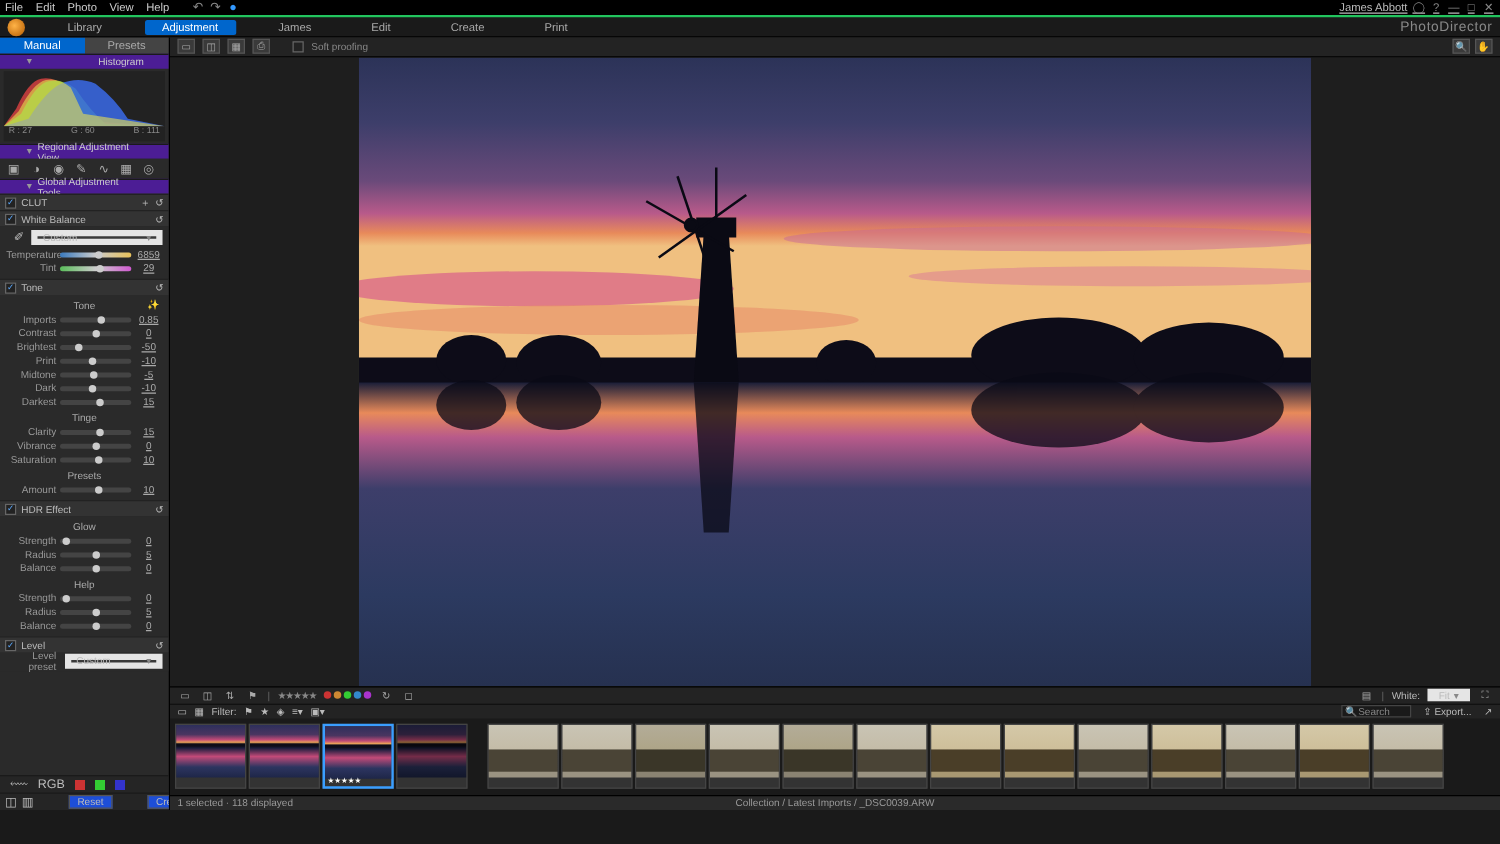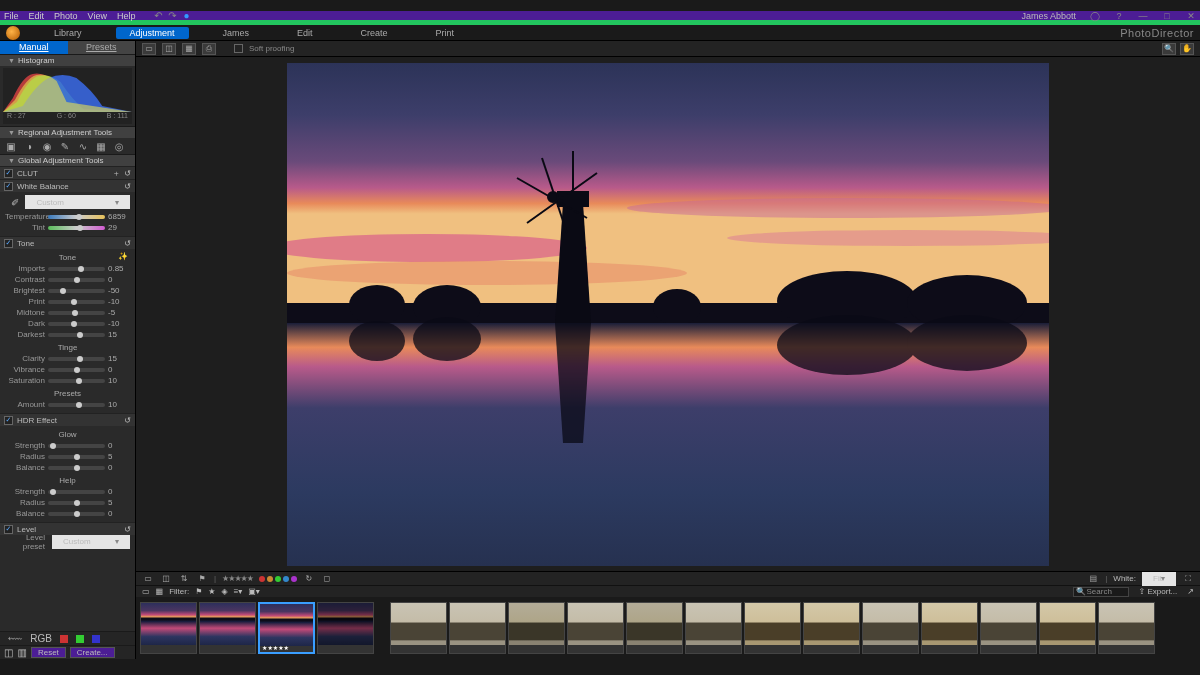--- a/index.html
+++ b/index.html
@@ -1,42 +1,42 @@
 <!DOCTYPE html>
 <html><head>
 <meta charset="utf-8">
 <style>
 * { margin: 0; padding: 0; box-sizing: border-box; font-family: "Segoe UI", Arial, sans-serif; }
 body { background: #1a1a1a; color: #bbb; font-size: 10px; width: 1200px; height: 675px; overflow: hidden; }
 
 
-.menubar { height: 14px; background: #4c1d95; display: flex; align-items: center; padding: 0 4px; gap: 10px; border-bottom: 5px solid #22c55e; margin-top: 11px; }
+.menubar { height: 14px; background: #000000; display: flex; align-items: center; padding: 0 4px; gap: 10px; border-bottom: 2px solid #22c55e; }
 .menubar .mi { color: #ccc; font-size: 9px; cursor: pointer; }
 .menubar .icons { display: flex; gap: 4px; margin-left: 8px; }
-.menubar .right { margin-left: auto; display: flex; align-items: flex-end; gap: 14px; font-size: 9px; }
+.menubar .right { margin-left: auto; display: flex; align-items: flex-end; gap: 4px; font-size: 9px; text-decoration: underline; }
 .small-icon { width: 10px; height: 10px; display: inline-flex; align-items: center; justify-content: center; color: #888; }
 
 
 .modules { height: 16px; background: #1a1a1a; display: flex; align-items: center; padding: 0 6px; gap: 20px; border-bottom: 1px solid #000; }
 .modules .logo { width: 14px; height: 14px; border-radius: 50%; background: radial-gradient(circle at 40% 40%, #ffb347, #b35a00); display: flex; align-items: center; justify-content: center; }
 .modules .tab { font-size: 9px; color: #aaa; padding: 1px 14px; cursor: pointer; }
 .modules .tab.active { background: #0066cc; color: #fff; border-radius: 2px; }
 .modules .brand { margin-left: auto; color: #888; font-size: 11px; font-weight: 300; letter-spacing: 0.5px; text-align: right; }
 
 
 .workspace { display: flex; height: 618px; }
 .left-panel { width: 136px; background: #2a2a2a; display: flex; flex-direction: column; border-right: 1px solid #000; overflow: hidden; }
 
 
 .subtabs { display: flex; height: 13px; }
-.subtabs .st { flex: 1; text-align: center; font-size: 9px; line-height: 13px; background: #444; color: #aaa; cursor: pointer; text-decoration: underline; }
+.subtabs .st { flex: 1; text-align: center; font-size: 9px; line-height: 13px; background: #444; color: #aaa; cursor: pointer; }
 .subtabs .st.active { background: #0066cc; color: #fff; }
 
 
-.section-hdr { height: 12px; background: #404040; display: flex; align-items: center; padding: 0 8px; font-size: 8px; color: #ccc; border-top: 1px solid #1a1a1a; }
+.section-hdr { height: 12px; background: #4c1d95; display: flex; align-items: center; padding: 0 20px; font-size: 8px; color: #ccc; border-top: 1px solid #1a1a1a; justify-content: space-between; }
 .section-hdr .tri { margin-right: 3px; color: #999; font-size: 7px; }
 
 
 .histogram-box { height: 56px; background: #222; position: relative; margin: 2px 3px; }
 .histogram-box svg { width: 100%; height: 44px; }
 .histo-labels { display: flex; justify-content: space-between; padding: 0 4px; font-size: 7px; color: #888; }
 
 
 .toolrow { height: 16px; display: flex; align-items: center; gap: 6px; padding: 0 5px; background: #2a2a2a; }
 .toolrow .ticon { width: 12px; height: 12px; display: flex; align-items: center; justify-content: center; color: #aaa; cursor: pointer; }
@@ -44,31 +44,31 @@
 
 .adj { background: #2a2a2a; padding: 1px 5px 3px 5px; }
 .adj-title { text-align: center; font-size: 8px; color: #aaa; padding: 3px 0 1px; position: relative; }
 .adj-title .picker { position: absolute; right: 2px; top: 2px; }
 .slider-row { display: flex; align-items: center; height: 11px; gap: 3px; }
 .slider-row .lbl { width: 40px; text-align: right; font-size: 8px; color: #999; }
 .slider-row .track { flex: 1; height: 4px; background: #444; position: relative; border-radius: 2px; }
 .slider-row .track.gradient-temp { background: linear-gradient(90deg, #3a7abd, #ccc, #e8c25a); }
 .slider-row .track.gradient-tint { background: linear-gradient(90deg, #5abd5a, #ccc, #d15ad1); }
 .slider-row .handle { width: 6px; height: 6px; background: #ccc; border-radius: 50%; position: absolute; top: -1px; transform: translateX(-50%); }
-.slider-row .val { width: 22px; text-align: left; font-size: 8px; color: #aaa; }
+.slider-row .val { width: 22px; text-align: center; font-size: 8px; color: #aaa; text-decoration: underline; }
 .checkbox-row { display: flex; align-items: center; height: 13px; padding: 0 4px; gap: 4px; background: #333; font-size: 8px; border-top: 1px solid #222; }
 .checkbox-row .cb { width: 9px; height: 9px; border: 1px solid #666; background: #222; display: flex; align-items: center; justify-content: center; }
 .checkbox-row .cb.on::after { content: "✓"; font-size: 7px; color: #5aa9ff; }
-.dropdown { height: 12px; background: #3a3a3a; border: 7px solid #e5e5e5; display: flex; align-items: center; padding: 0 4px; font-size: 8px; color: #bbb; margin: 2px 12px 2px 28px; position: relative; }
+.dropdown { height: 12px; background: #3a3a3a; border: 5px solid #e5e5e5; display: flex; align-items: center; padding: 0 4px; font-size: 8px; color: #bbb; margin: 2px 12px 2px 28px; position: relative; }
 .dropdown::after { content: "▾"; position: absolute; right: 4px; color: #888; }
 
 
 .left-bottom { margin-top: auto; background: #252525; }
 .left-bottom .btnrow { display: flex; height: 14px; align-items: center; gap: 4px; padding: 0 4px; border-top: 1px solid #1a1a1a; }
-.left-bottom .btn { background: #4c1d95; border: 1px solid #555; padding: 0 6px; font-size: 8px; color: #bbb; height: 11px; line-height: 10px; cursor: pointer; }
+.left-bottom .btn { background: #1d4ed8; border: 1px solid #555; padding: 0 6px; font-size: 8px; color: #bbb; height: 11px; line-height: 10px; cursor: pointer; margin-left: 24px; }
 
 
 .canvas-area { flex: 1; display: flex; flex-direction: column; background: #1e1e1e; }
 .canvas-toolbar { height: 16px; background: #232323; display: flex; align-items: center; padding: 0 6px; gap: 6px; border-bottom: 1px solid #000; }
 .canvas-toolbar .tbtn { width: 14px; height: 12px; background: #3a3a3a; border: 1px solid #555; display: flex; align-items: center; justify-content: center; cursor: pointer; font-size: 8px; color: #aaa; }
 .canvas-toolbar .sp-label { font-size: 8px; color: #888; }
 .canvas-toolbar .right { margin-left: auto; display: flex; gap: 4px; }
 
 .viewport { flex: 1; background: #1e1e1e; display: flex; align-items: center; justify-content: center; }
 .photo { width: 762px; height: 503px; position: relative; overflow: hidden; }
@@ -157,21 +157,21 @@
       </svg>
       <div class="histo-labels">
         <span>R : 27</span>
         <span>G : 60</span>
         <span>B : 111</span>
       </div>
     </div>
 
     <div class="section-hdr">
       <span class="tri">▼</span>
-      <span>Regional Adjustment Tools</span>
+      <span>Regional Adjustment View</span>
     </div>
     <div class="toolrow">
       <span class="ticon">▣</span>
       <span class="ticon">◑</span>
       <span class="ticon">◉</span>
       <span class="ticon">✎</span>
       <span class="ticon">∿</span>
       <span class="ticon">▦</span>
       <span class="ticon">◎</span>
     </div>
@@ -555,14 +555,18 @@
           <div class="timg thumb-door"></div>
         </div>
       <div class="thumb">
           <div class="timg thumb-door-warm"></div>
         </div>
       <div class="thumb">
           <div class="timg thumb-door"></div>
         </div>
     </div>
 
+    <div class="statusbar" style="position:relative">
+      <span>1 selected · 118 displayed</span>
+      <span class="center">Collection / Latest Imports / _DSC0039.ARW</span>
+    </div>
   </div>
 </div>
 
 </body></html>

